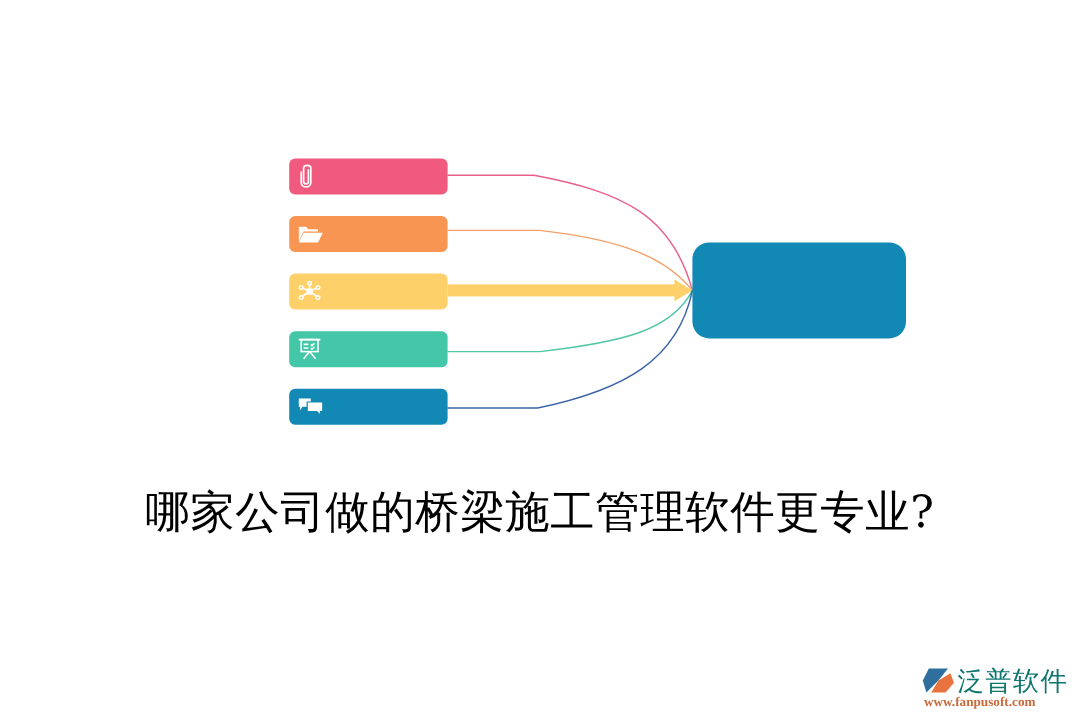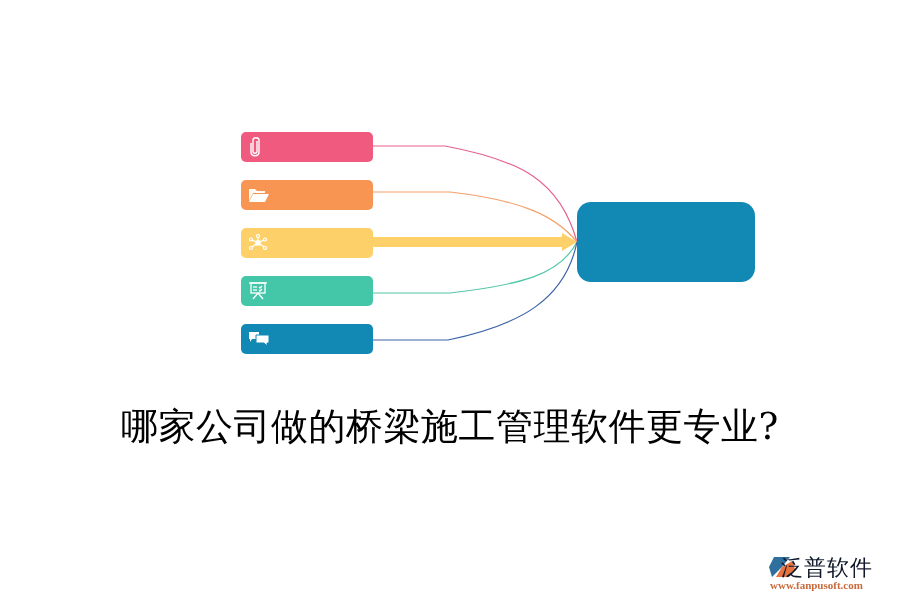--- a/index.html
+++ b/index.html
@@ -20,21 +20,21 @@
     .connectors { position: absolute; left: 0; top: 0; }
     .title {
       position: absolute; left: 0; width: 900px; top: 402px; text-align: center;
       font-size: 37px; color: #000; letter-spacing: 0.5px;
       font-family: "DejaVu Serif", "Liberation Serif", serif;
     }
     .logo {
       position: absolute; left: 768px; top: 553px; width: 125px; height: 40px;
     }
     .logo-name {
-      position: absolute; left: 13px; top: 0px; font-size: 22px; color: #0f172a;
+      position: absolute; left: 30px; top: 0px; font-size: 22px; color: #0f766e;
       font-family: "DejaVu Sans", sans-serif; letter-spacing: 1px; white-space: nowrap;
     }
     .logo-url {
       position: absolute; left: 2px; top: 26px; font-size: 11px; color: #c86a3c;
       font-family: "Liberation Serif", serif; white-space: nowrap; font-weight: bold;
     }
     .logo-mark { position: absolute; left: 0; top: 2px; }
   </style>
 </head>
 <body>

